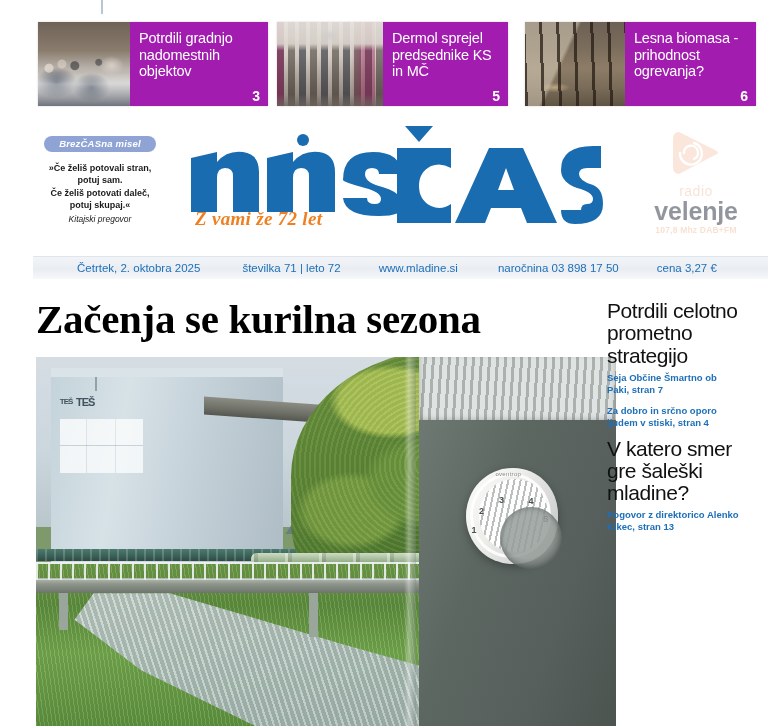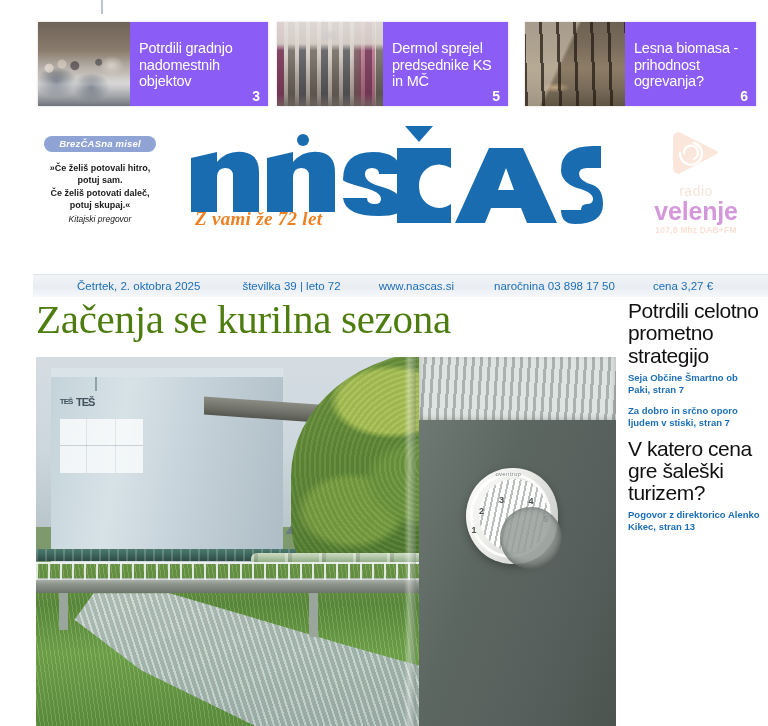--- a/index.html
+++ b/index.html
@@ -31,22 +31,22 @@
   .teaser-3 { left: 517px; width: 231px; margin-left: 8px; }
 
   .teaser-photo {
     width: 92px; height: 84px; flex: none;
     position: relative; overflow: hidden;
   }
   .teaser-2 .teaser-photo { width: 106px; }
   .teaser-3 .teaser-photo { width: 100px; }
 
   .teaser-body {
-    flex: 1 1 auto; background: #8b5cf6; position: relative;
-    padding: 18px 8px 4px 9px;
+    flex: 1 1 auto; background: #a21caf; position: relative;
+    padding: 8px 8px 4px 9px;
   }
   .teaser-title {
     color: #fff; font-size: 14.5px; line-height: 1.14;
     font-weight: 400; letter-spacing: -.2px;
     font-family: "Liberation Sans", sans-serif;
   }
   .teaser-page {
     position: absolute; right: 8px; bottom: 2px;
     color: #fff; font-size: 14px; font-weight: bold;
   }
@@ -121,40 +121,40 @@
     position: absolute; left: 12px; top: 84px;
     font-size: 19px; font-weight: bold; font-style: italic;
     color: #ef8022; letter-spacing: .3px;
     font-family: "Liberation Serif", serif;
   }
 
   
   .radio-logo { position: absolute; left: 640px; top: 10px; width: 112px; text-align: center; opacity: .45; }
   .radio-mark { width: 54px; height: 50px; margin: 0 auto 2px; }
   .radio-name1 { font-size: 14px; color: #f0c0a8; letter-spacing: .5px; line-height: 1; font-weight: 300; }
-  .radio-name2 { font-size: 25px; color: #a21caf; font-weight: bold; line-height: 1.05; letter-spacing: -.2px; }
+  .radio-name2 { font-size: 25px; color: #0f172a; font-weight: bold; line-height: 1.05; letter-spacing: -.2px; }
   .radio-freq { font-size: 8.5px; color: #f3bb9e; font-weight: bold; margin-top: 1px; letter-spacing: .2px; }
 
   
   .info-bar {
-    position: absolute; left: 33px; top: 274px; width: 735px; height: 23px;
+    position: absolute; left: 33px; top: 256px; width: 735px; height: 23px;
     background: linear-gradient(180deg, #f2f4f7 0%, #e9edf2 55%, #f6f8fa 100%);
     border-top: 1px solid #dfe5ec;
     display: flex; align-items: center;
   }
   .info-item {
     color: #1d6fb8; font-size: 11.5px; white-space: nowrap;
     font-family: "Liberation Sans", sans-serif;
   }
 
   
   .lead-headline {
     position: absolute; left: 36px; top: 298px; width: 575px;
     font-family: "Liberation Serif", serif;
-    font-size: 41px; line-height: 1.05; color: #4d7c0f; font-weight: 400;
+    font-size: 41px; line-height: 1.05; color: #000000; font-weight: 700;
     letter-spacing: -.3px;
   }
 
   
   .lead-photo {
     position: absolute; left: 36px; top: 357px; width: 580px; height: 369px;
     overflow: hidden; background: #7e9a6d;
   }
   
   .sky {
@@ -319,21 +319,21 @@
     background: radial-gradient(circle at 45% 40%, rgba(150,158,154,.85) 0 52%, rgba(118,126,122,.8) 70%, rgba(96,104,100,.85) 100%);
     box-shadow: inset 0 0 6px rgba(0,0,0,.35);
   }
   
   .glass-seam {
     position: absolute; left: 63.5%; top: 0; width: 12px; height: 100%;
     background: linear-gradient(90deg, rgba(255,255,255,.0) 0%, rgba(255,255,255,.35) 40%, rgba(120,130,128,.35) 100%);
   }
 
   
-  .sidebar { position: absolute; left: 628px; top: 300px; width: 134px; }
+  .sidebar { position: absolute; left: 607px; top: 300px; width: 134px; }
   .side-item { margin-bottom: 9px; }
   .side-title {
     font-size: 21px; line-height: 1.06; color: #111; font-weight: 400;
     letter-spacing: -.45px; font-family: "Liberation Sans", sans-serif;
   }
   .side-sub {
     margin-top: 5px; font-size: 9.5px; line-height: 1.26;
     color: #1d6fb8; font-weight: bold;
   }
 </style>
@@ -370,21 +370,21 @@
       </div>
     </div>
 
   </div>
 
   <div class="masthead">
 
     <div class="quote-block">
       <div class="quote-banner">BrezČASna misel</div>
       <div class="quote-text">
-        <div>»Če želiš potovali hitro,</div>
+        <div>»Če želiš potovali stran,</div>
         <div>potuj sam.</div>
         <div>Če želiš potovati daleč,</div>
         <div>potuj skupaj.«</div>
       </div>
       <div class="quote-author">Kitajski pregovor</div>
     </div>
 
     <div class="logo-wrap">
       <svg class="logo-svg" viewBox="0 0 420 100">
 
@@ -416,23 +416,23 @@
       <div class="radio-name2">velenje</div>
       <div class="radio-freq">107,8 Mhz DAB+FM</div>
     </div>
 
   </div>
 
   <div class="info-bar">
     <span style="flex:0 0 44px"></span>
     <span class="info-item">Četrtek, 2. oktobra 2025</span>
     <span style="flex:0 0 42px"></span>
-    <span class="info-item">številka 39 | leto 72</span>
+    <span class="info-item">številka 71 | leto 72</span>
     <span style="flex:0 0 38px"></span>
-    <span class="info-item">www.nascas.si</span>
+    <span class="info-item">www.mladine.si</span>
     <span style="flex:0 0 40px"></span>
     <span class="info-item">naročnina 03 898 17 50</span>
     <span style="flex:0 0 38px"></span>
     <span class="info-item">cena 3,27 €</span>
   </div>
 
   <h1 class="lead-headline">Začenja se kurilna sezona</h1>
 
   <div class="lead-photo">
     <div class="sky"></div>
@@ -480,23 +480,23 @@
   </div>
 
   <div class="sidebar">
 
     <div class="side-item">
       <div class="side-title">Potrdili celotno prometno strategijo</div>
       <div class="side-sub">Seja Občine Šmartno ob Paki, stran 7</div>
     </div>
 
     <div class="side-item">
-      <div class="side-sub">Za dobro in srčno oporo ljudem v stiski, stran 7</div>
+      <div class="side-sub">Za dobro in srčno oporo ljudem v stiski, stran 4</div>
     </div>
 
     <div class="side-item">
-      <div class="side-title">V katero cena gre šaleški turizem?</div>
+      <div class="side-title">V katero smer gre šaleški mladine?</div>
       <div class="side-sub">Pogovor z direktorico Alenko Kikec, stran 13</div>
     </div>
 
   </div>
 
 </div>
 
 </body></html>

